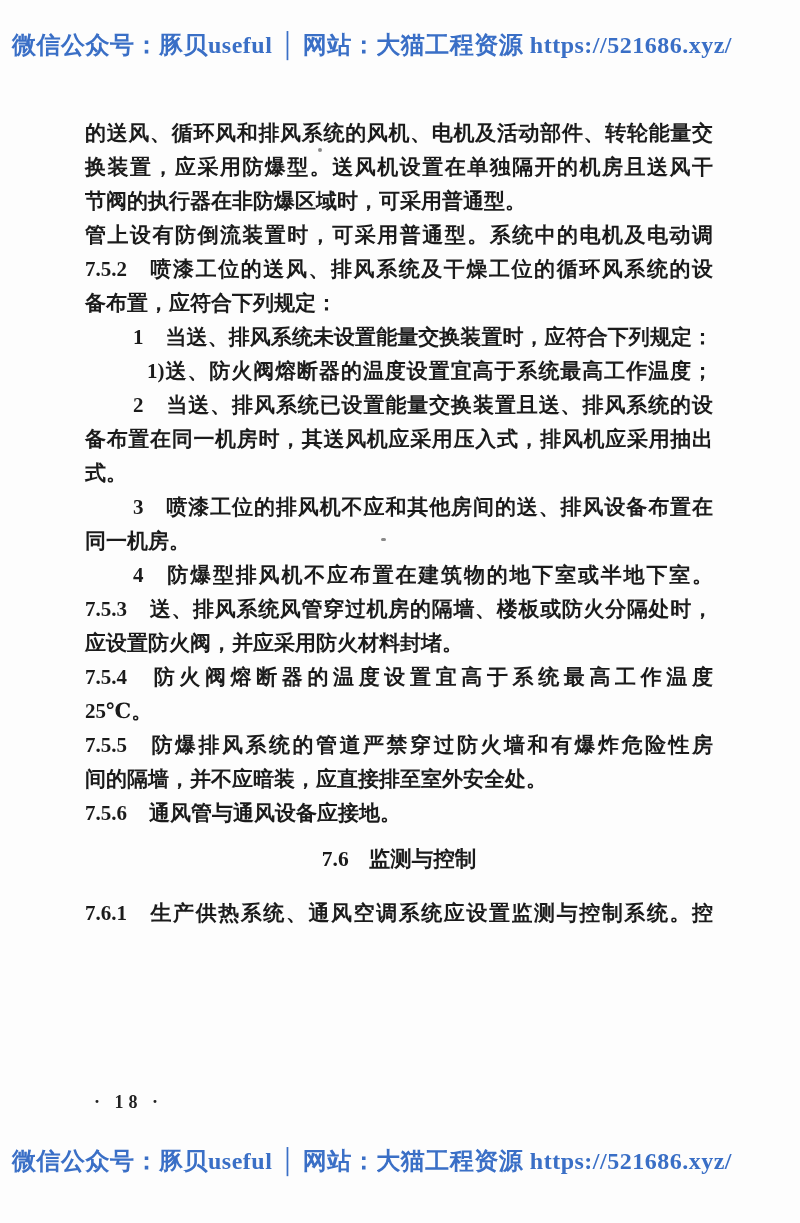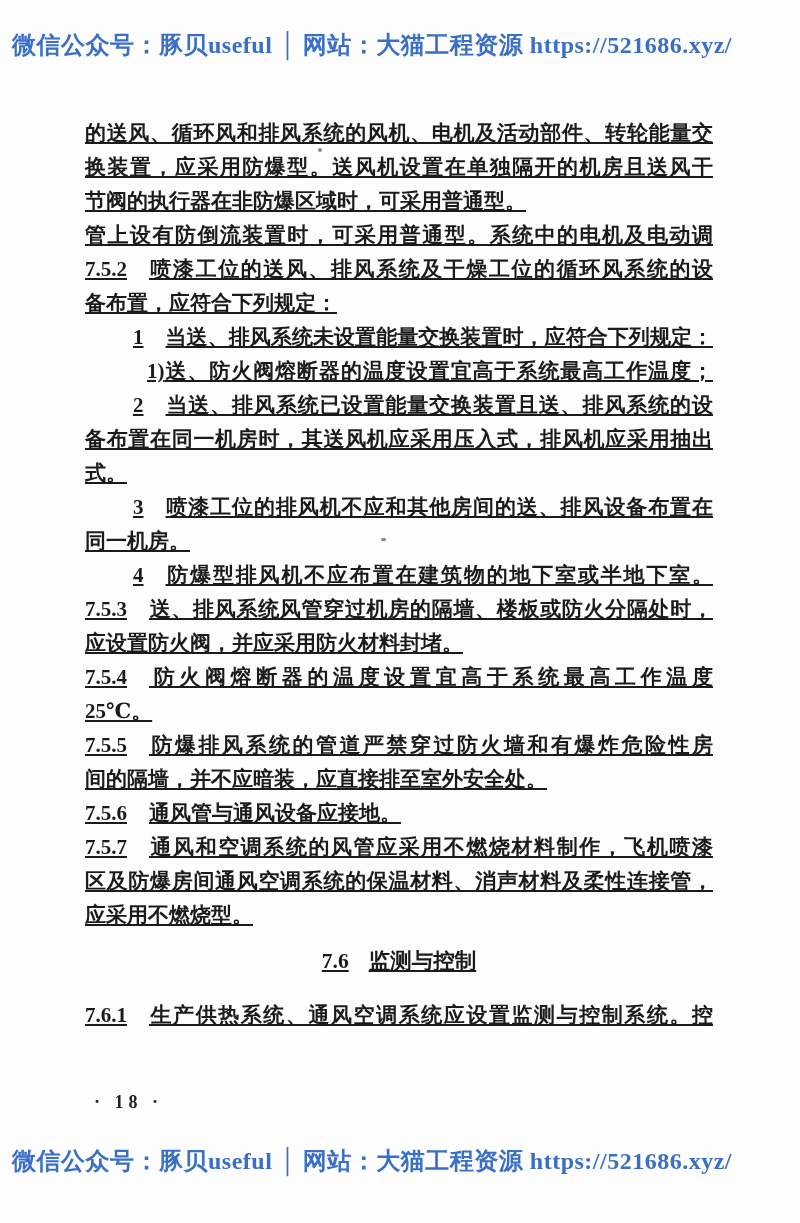--- a/index.html
+++ b/index.html
@@ -16,21 +16,20 @@
   .watermark.top{top:29px;}
   .watermark.bottom{top:1145px;}
   .content{
     position:absolute;left:85px;top:116px;width:628px;
     font-size:21px;line-height:34px;font-weight:700;color:#1b1b1b;
   }
   .block{margin:0;padding:0;}
   .line{
     text-align:justify;
     text-justify:inter-character;
-    text-decoration:underline;
   }
   .line.stretch{
     text-align-last:justify;
   }
   .num{margin-right:22px;}
   .item .line.first{padding-left:48px;}
   .subitem .line.first{padding-left:62px;}
   .subitem .line.cont{padding-left:88px;}
   .subitem .num{margin-right:0;}
   h2.heading{
@@ -92,25 +91,20 @@
       <div class="line first stretch"><span class="num">7.5.4</span><span>防火阀熔断器的温度设置宜高于系统最高工作温度</span></div>
       <div class="line cont"><span>25℃。</span></div>
     </div>
     <div class="block clause">
       <div class="line first stretch"><span class="num">7.5.5</span><span>防爆排风系统的管道严禁穿过防火墙和有爆炸危险性房</span></div>
       <div class="line cont"><span>间的隔墙，并不应暗装，应直接排至室外安全处。</span></div>
     </div>
     <div class="block clause">
       <div class="line first"><span class="num">7.5.6</span><span>通风管与通风设备应接地。</span></div>
     </div>
-    <div class="block clause">
-      <div class="line first stretch"><span class="num">7.5.7</span><span>通风和空调系统的风管应采用不燃烧材料制作，飞机喷漆</span></div>
-      <div class="line cont stretch"><span>区及防爆房间通风空调系统的保温材料、消声材料及柔性连接管，</span></div>
-      <div class="line cont"><span>应采用不燃烧型。</span></div>
-    </div>
     <h2 class="heading">
       <div class="line first"><span class="num">7.6</span><span>监测与控制</span></div>
     </h2>
     <div class="block clause">
       <div class="line first stretch"><span class="num">7.6.1</span><span>生产供热系统、通风空调系统应设置监测与控制系统。控</span></div>
     </div>
   </div>
 
 <div class="page-number">· 18 ·</div>
 

